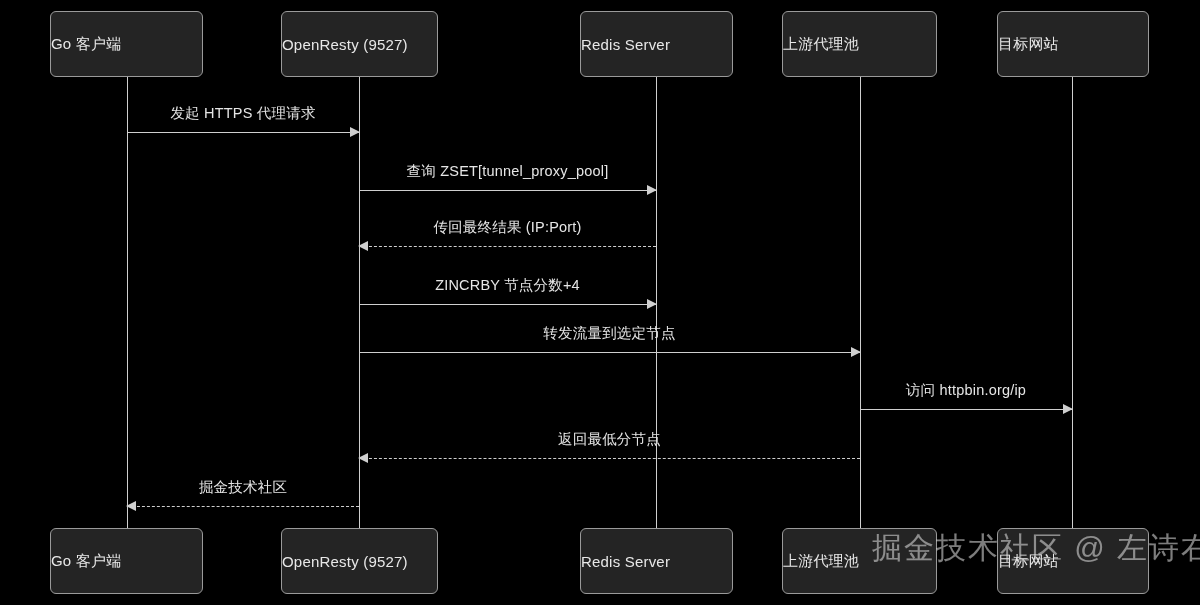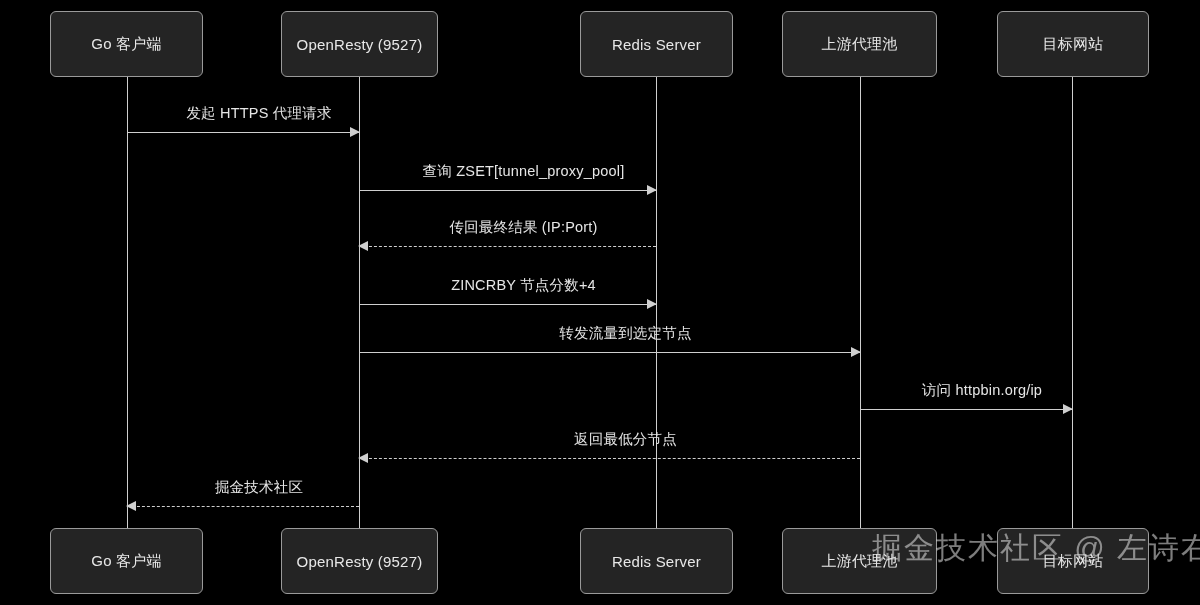--- a/index.html
+++ b/index.html
@@ -19,21 +19,20 @@
   }
   
   .actor-box {
     position: absolute;
     box-sizing: border-box;
     background: #242424;
     border: 1px solid #9a9a9a;
     border-radius: 6px;
     display: flex;
     align-items: center;
-    justify-content: center;
     color: #e8e8e8;
     font-size: 15px;
     letter-spacing: 0.2px;
     white-space: nowrap;
     z-index: 3;
   }
   
   .lifeline {
     position: absolute;
     width: 1px;
@@ -75,21 +74,20 @@
   }
   .msg .label {
     position: absolute;
     bottom: 9px;
     left: 50%;
     transform: translateX(-50%);
     color: #e6e6e6;
     font-size: 14.5px;
     white-space: nowrap;
     letter-spacing: 0.2px;
-    margin-left: 16px;
   }
   
   #watermark {
     position: absolute;
     color: rgba(228, 228, 228, 0.55);
     font-size: 30px;
     letter-spacing: 2px;
     white-space: nowrap;
     z-index: 5;
     pointer-events: none;

